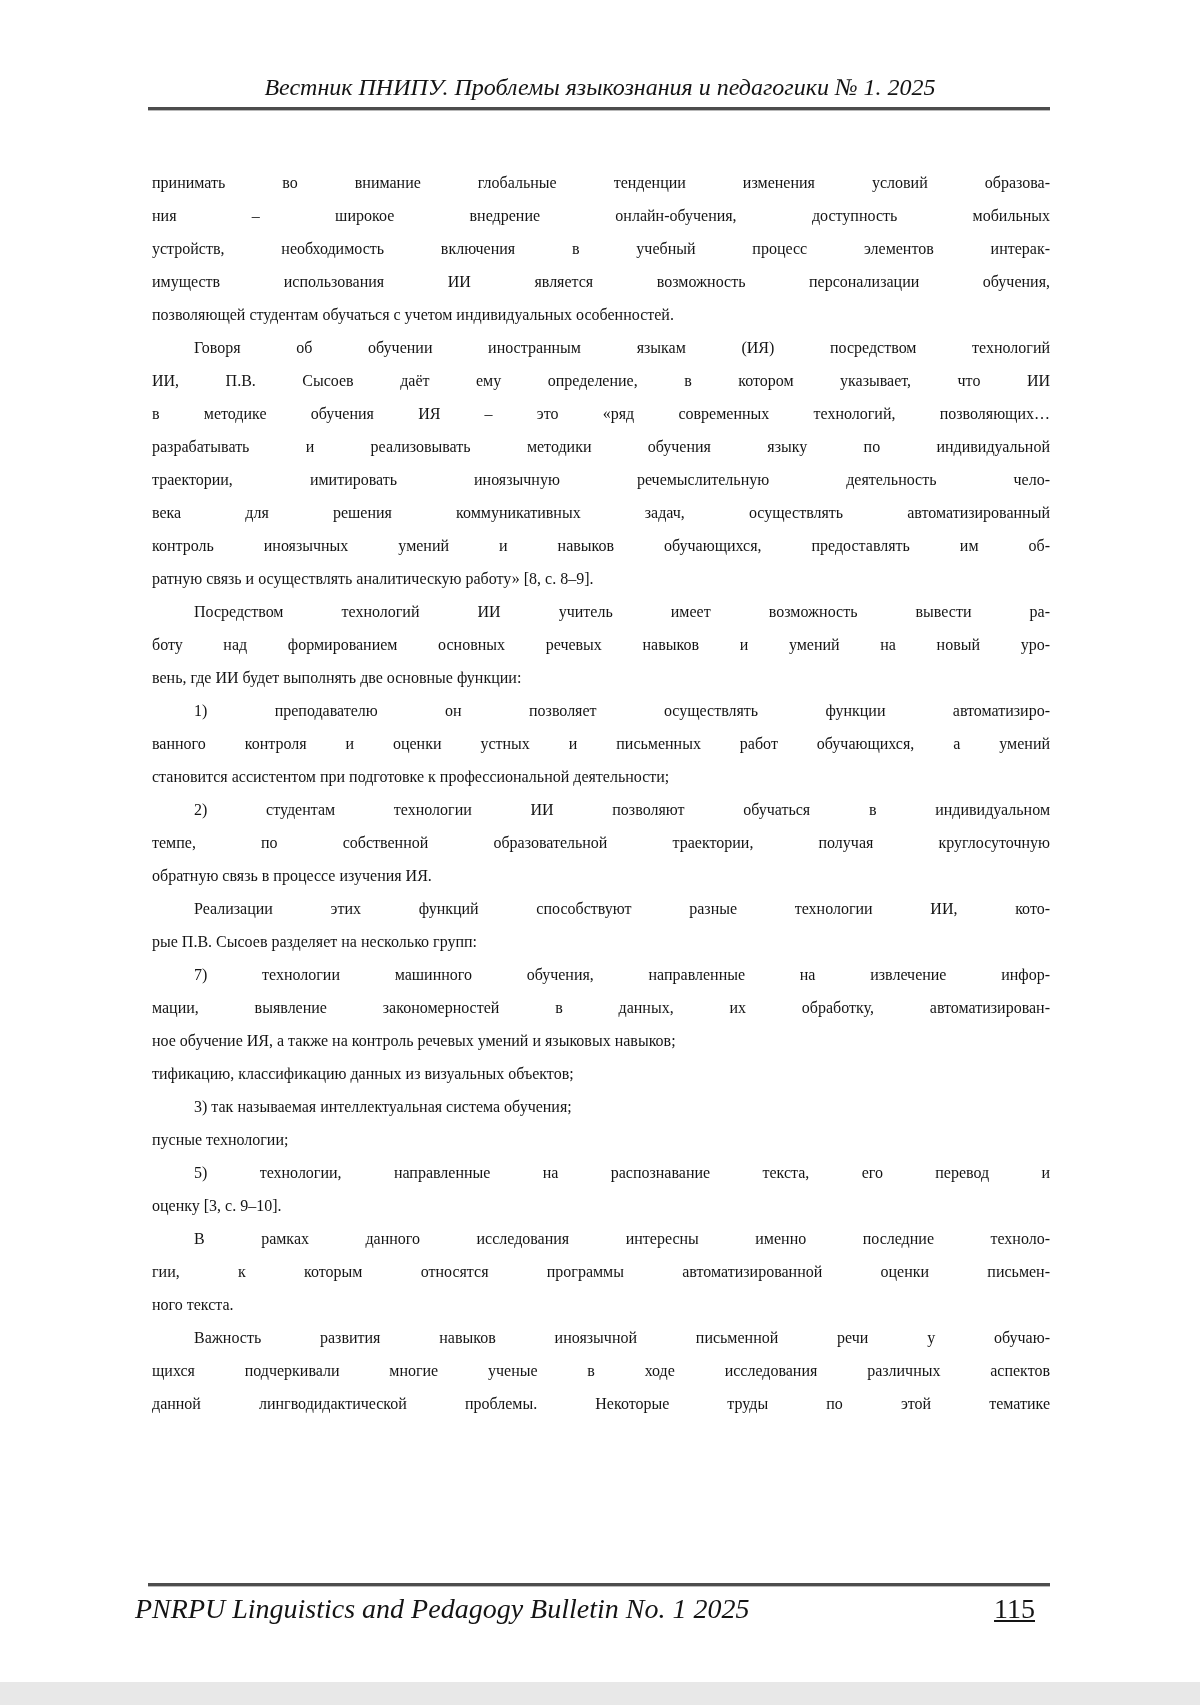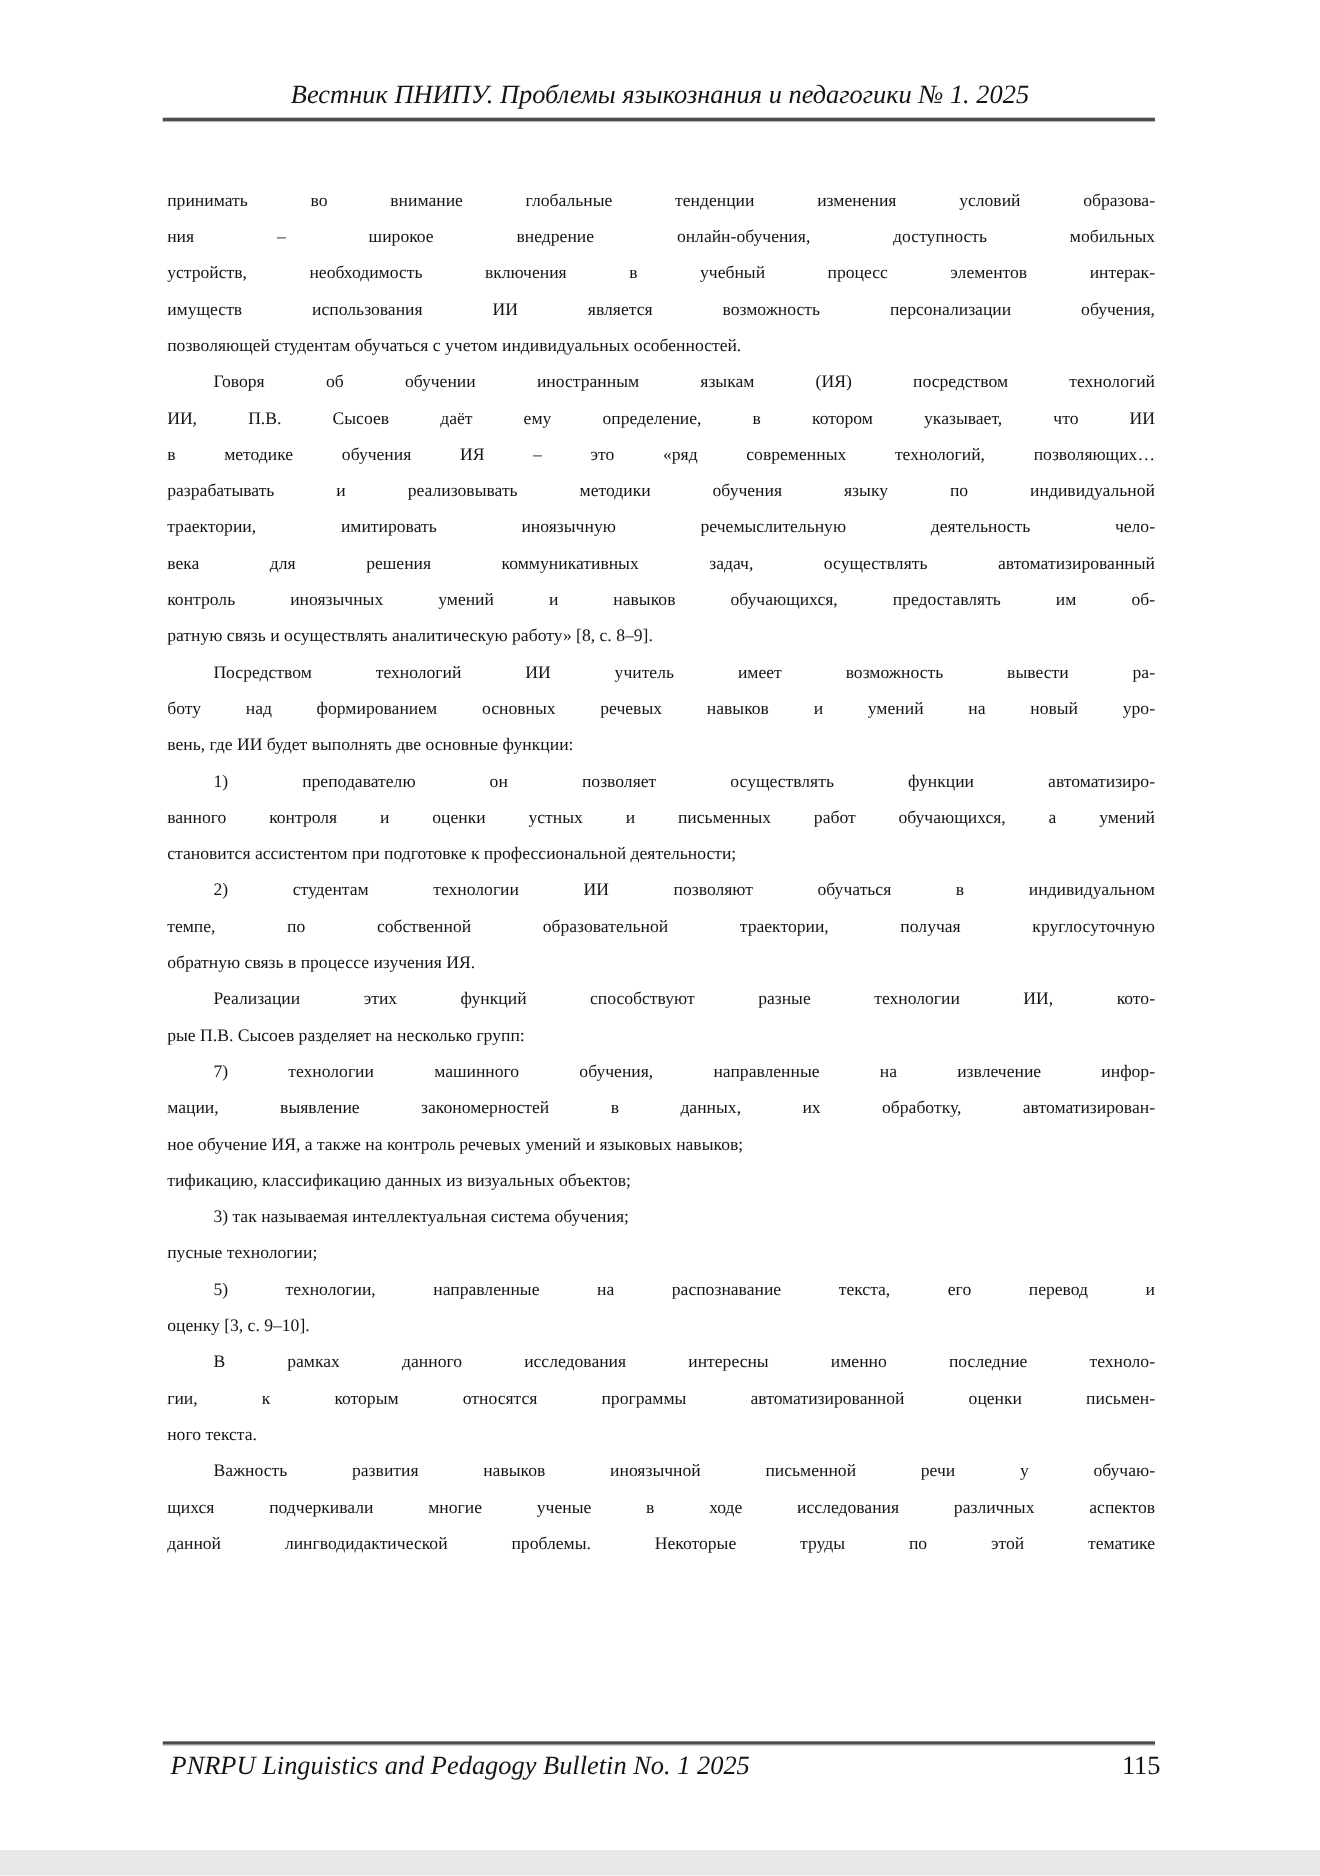--- a/index.html
+++ b/index.html
@@ -60,32 +60,33 @@
     top: 1583px;
     left: 148px;
     width: 902px;
     height: 0;
     border-top: 3px solid #4d4d4d;
     box-shadow: 0 1px 0 #b9b9b9;
   }
   .footer-row {
     position: absolute;
     top: 1593px;
-    left: 155px;
+    left: 135px;
     width: 900px;
     display: flex;
     justify-content: space-between;
     align-items: center;
-    font-size: 24px;
+    font-size: 28px;
   }
   .footer-journal {
     font-style: italic;
   }
   .footer-page-number {
     font-style: normal;
+    text-decoration: underline;
   }
 </style>
 </head>
 <body>
 
 <div class="page">
 
   <div class="header-title">Вестник ПНИПУ. Проблемы языкознания и педагогики № 1. 2025</div>
 
   <div class="header-rule"></div>

